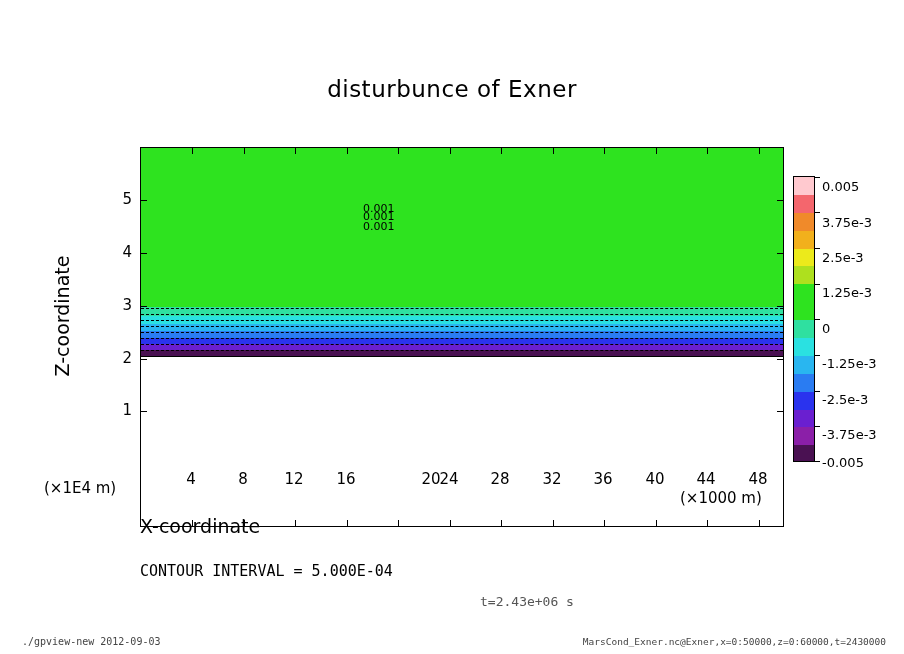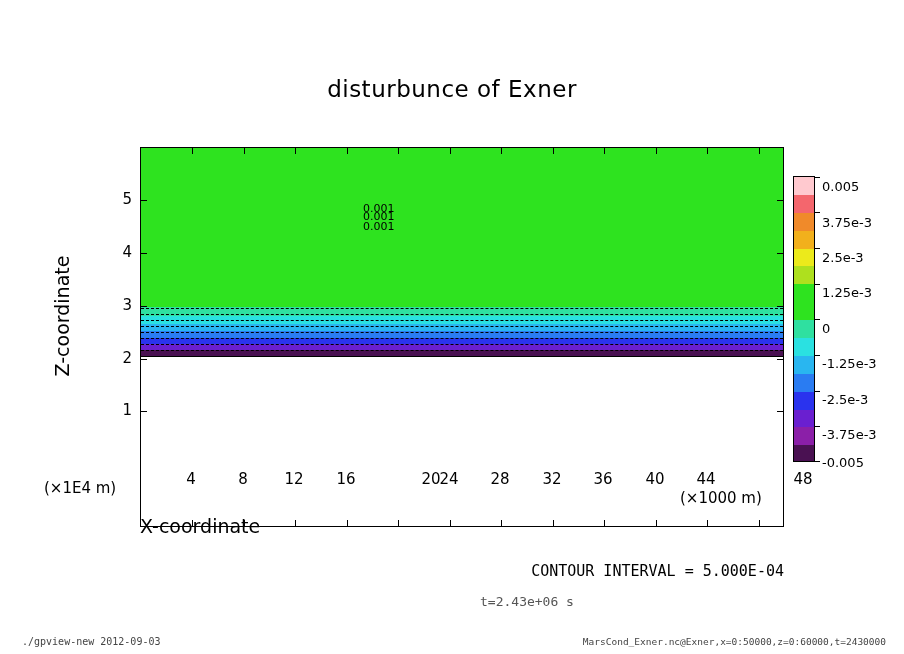--- a/index.html
+++ b/index.html
@@ -92,21 +92,21 @@
   #xunit {
     left: 680px; top: 489px;
     font-size: 15px;
   }
   #zunit {
     left: 44px; top: 479px;
     font-size: 15px;
   }
   #ci {
     left: 140px; top: 562px; width: 644px;
-    text-align: right;
+    text-align: left;
     font-size: 15px;
     font-family: "DejaVu Sans Mono", monospace;
   }
   #tstamp {
     left: 480px; top: 594px;
     font-size: 13px;
     font-family: "DejaVu Sans Mono", monospace;
     color: #555;
   }
   #footer-left {
@@ -221,21 +221,21 @@
 <div class="abs xticklab" style="left:243px; top:470px;">8</div>
 <div class="abs xticklab" style="left:294px; top:470px;">12</div>
 <div class="abs xticklab" style="left:346px; top:470px;">16</div>
 <div class="abs xticklab" style="left:397px; top:470px;margin-left:34px;">20</div>
 <div class="abs xticklab" style="left:449px; top:470px;">24</div>
 <div class="abs xticklab" style="left:500px; top:470px;">28</div>
 <div class="abs xticklab" style="left:552px; top:470px;">32</div>
 <div class="abs xticklab" style="left:603px; top:470px;">36</div>
 <div class="abs xticklab" style="left:655px; top:470px;">40</div>
 <div class="abs xticklab" style="left:706px; top:470px;">44</div>
-<div class="abs xticklab" style="left:758px; top:470px;margin-left:45px;">48</div>
+<div class="abs xticklab" style="left:758px; top:470px;">48</div>
 
 <div class="abs yticklab" style="left:110px; top:410px; width:22px;">1</div>
 <div class="abs yticklab" style="left:110px; top:358px; width:22px;">2</div>
 <div class="abs yticklab" style="left:110px; top:305px; width:22px;">3</div>
 <div class="abs yticklab" style="left:110px; top:252px; width:22px;">4</div>
 <div class="abs yticklab" style="left:110px; top:199px; width:22px;">5</div>
 
 <div class="abs" id="ylabel">Z-coordinate</div>
 <div class="abs" id="xlabel">X-coordinate</div>
 <div class="abs" id="xunit">(×1000 m)</div>

